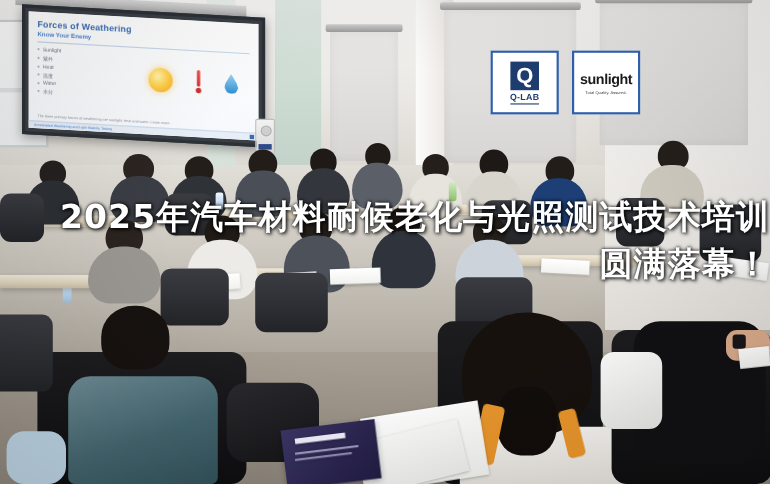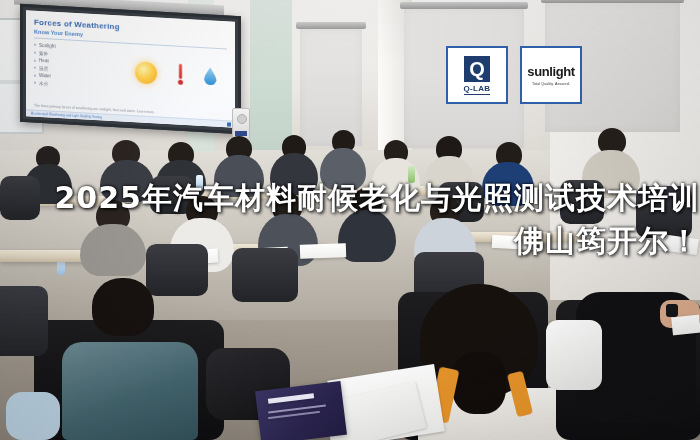--- a/index.html
+++ b/index.html
@@ -345,16 +345,16 @@
 
     <div class="logo-box">
       <div class="itk-word">sunlight</div>
       <div class="itk-sub">Total Quality. Assured.</div>
     </div>
 
   </div>
 
   <div class="title-wrap">
     <div class="title-line l1">2025年汽车材料耐候老化与光照测试技术培训</div>
-    <div class="title-line l2">佛山筠开尔！</div>
+    <div class="title-line l2">圆满落幕！</div>
   </div>
 
 </div>
 
 </body></html>

